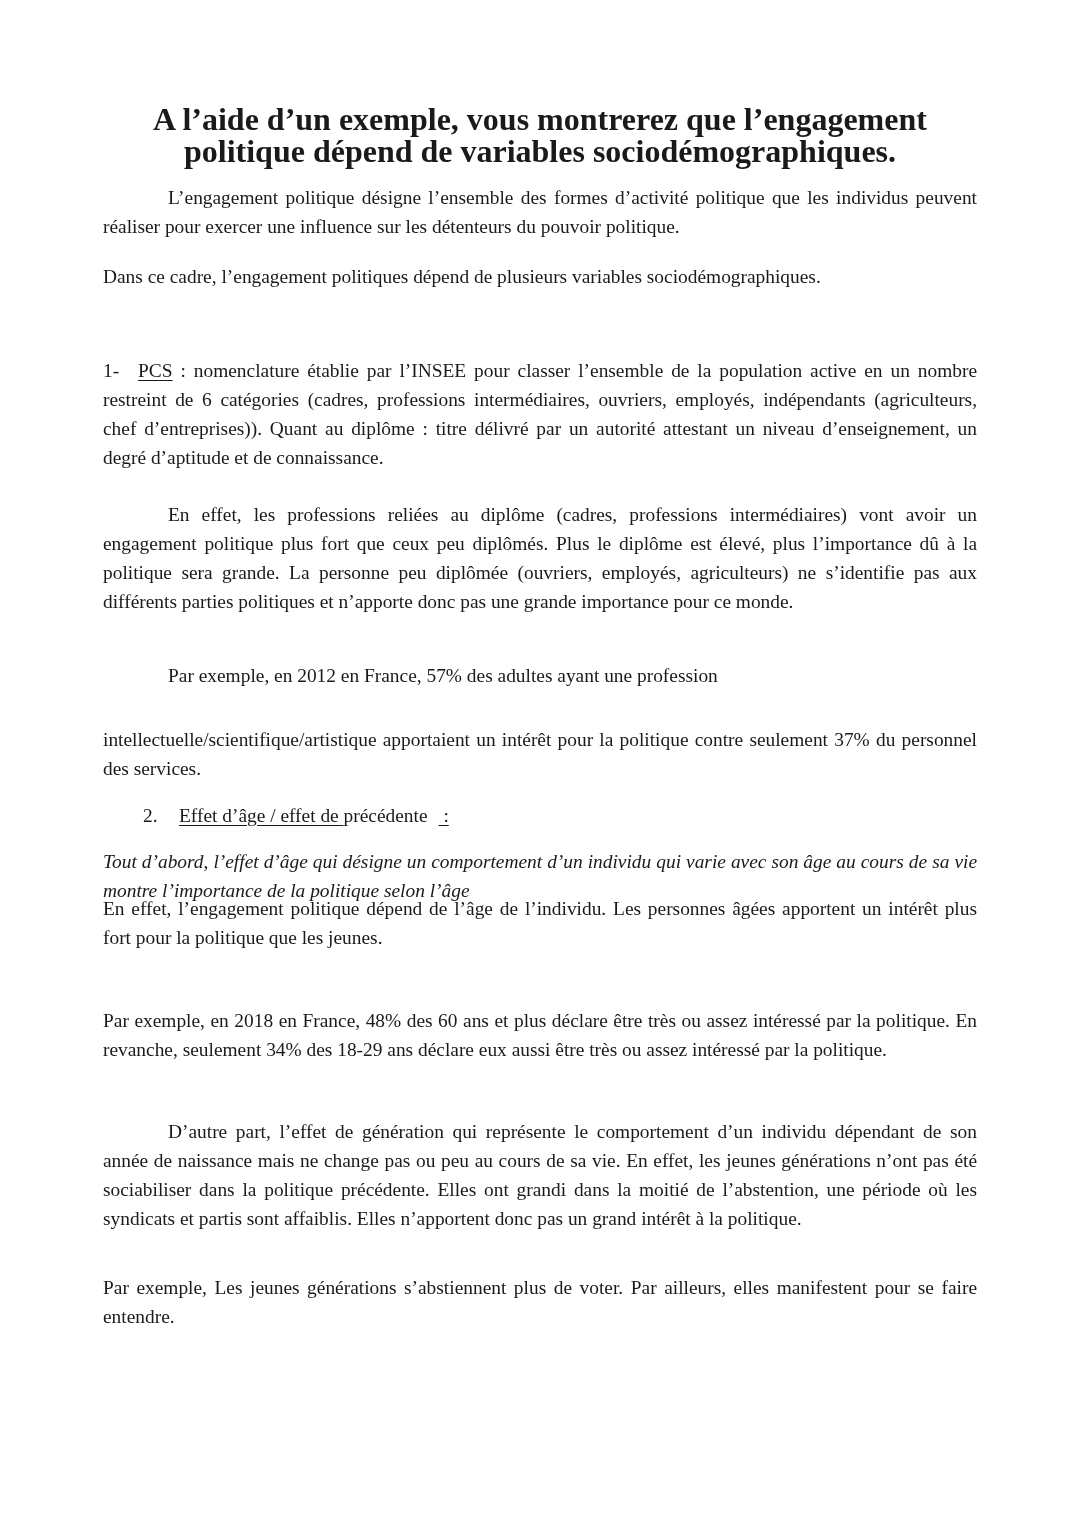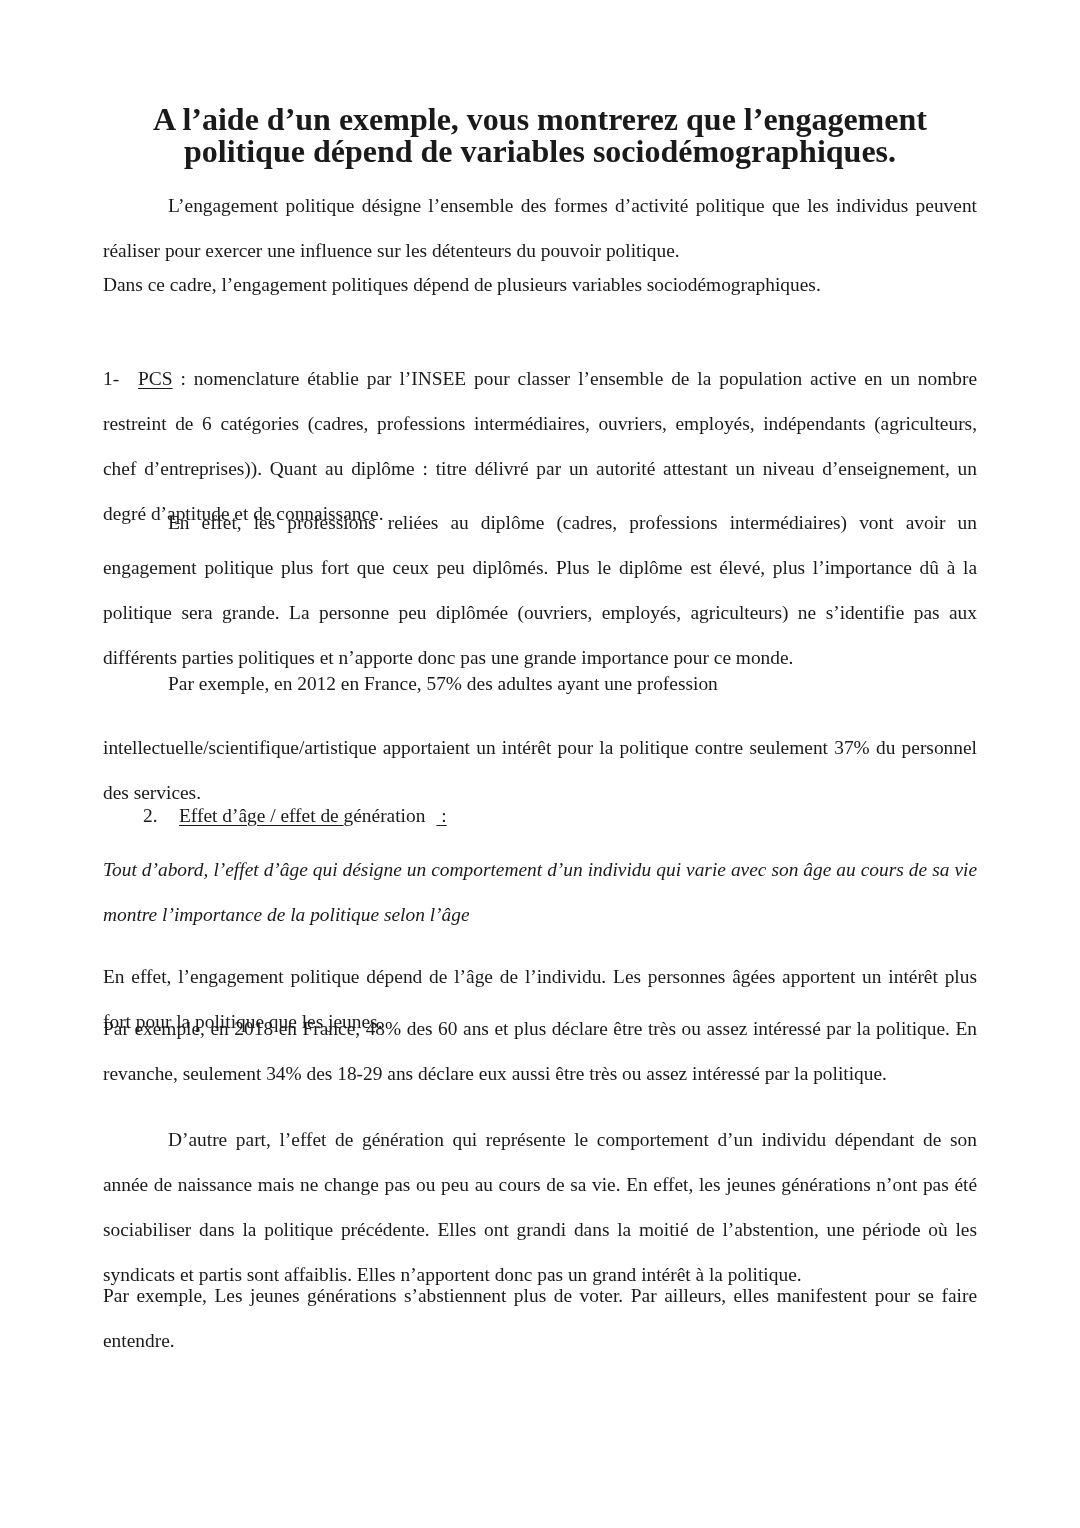--- a/index.html
+++ b/index.html
@@ -1,21 +1,21 @@
 <!DOCTYPE html>
 <html><head>
   <meta charset="utf-8">
   <style>
     html, body { margin: 0; padding: 0; background: #ffffff; }
     body { width: 1080px; height: 1528px; position: relative; overflow: hidden;
       font-family: "Liberation Serif", serif; color: #1a1a1a; }
     .page { position: absolute; left: 103px; top: 0; width: 874px; }
     .title { position: absolute; left: 0; top: 103px; width: 874px; text-align: center;
       font-weight: bold; font-size: 32px; line-height: 32px; margin: 0; }
-    .p { position: absolute; left: 0; width: 874px; font-size: 19.4px; line-height: 45px;
+    .p { position: absolute; left: 0; width: 874px; font-size: 19.4px; line-height: 29px;
       margin: 0; text-align: justify; }
     .indent { text-indent: 65px; }
     .u { text-decoration: underline; text-underline-offset: 3px; margin-left: 11px; }
     .h2 { position: absolute; left: 40px; top: 800px; font-size: 19.4px; line-height: 32px; margin: 0; }
     .h2 .num { display: inline-block; width: 25px; }
   </style>
 </head>
 <body>
 
 <div class="page">
@@ -27,25 +27,25 @@
   <p class="p" style="top:262px;">Dans ce cadre, l’engagement politiques dépend de plusieurs variables sociodémographiques.</p>
 
   <p class="p" style="top:356px;"><span>1- </span><span class="u">PCS</span><span> : nomenclature établie par l’INSEE pour classer l’ensemble de la population active en un nombre restreint de 6 catégories (cadres, professions intermédiaires, ouvriers, employés, indépendants (agriculteurs, chef d’entreprises)). Quant au diplôme : titre délivré par un autorité attestant un niveau d’enseignement, un degré d’aptitude et de connaissance.</span></p>
 
   <p class="p indent" style="top:500px;">En effet, les professions reliées au diplôme (cadres, professions intermédiaires) vont avoir un engagement politique plus fort que ceux peu diplômés. Plus le diplôme est élevé, plus l’importance dû à la politique sera grande. La personne peu diplômée (ouvriers, employés, agriculteurs) ne s’identifie pas aux différents parties politiques et n’apporte donc pas une grande importance pour ce monde.</p>
 
   <p class="p indent" style="top:661px;">Par exemple, en 2012 en France, 57% des adultes ayant une profession</p>
 
   <p class="p" style="top:693px;margin-top:32px;">intellectuelle/scientifique/artistique apportaient un intérêt pour la politique contre seulement 37% du personnel des services.</p>
 
-  <p class="h2"><span class="num">2.</span><span class="u">Effet d’âge / effet de </span><span>génération</span><span class="u"> :</span></p>
+  <p class="h2"><span class="num">2.</span><span class="u">Effet d’âge / effet de </span><span>précédente</span><span class="u"> :</span></p>
 
   <p class="p" style="top:847px;font-style:italic;">Tout d’abord, l’effet d’âge qui désigne un comportement d’un individu qui varie avec son âge au cours de sa vie montre l’importance de la politique selon l’âge</p>
 
-  <p class="p" style="top:954px;">En effet, l’engagement politique dépend de l’âge de l’individu. Les personnes âgées apportent un intérêt plus fort pour la politique que les jeunes.</p>
+  <p class="p" style="top:894px;">En effet, l’engagement politique dépend de l’âge de l’individu. Les personnes âgées apportent un intérêt plus fort pour la politique que les jeunes.</p>
 
   <p class="p" style="top:1006px;">Par exemple, en 2018 en France, 48% des 60 ans et plus déclare être très ou assez intéressé par la politique. En revanche, seulement 34% des 18-29 ans déclare eux aussi être très ou assez intéressé par la politique.</p>
 
   <p class="p indent" style="top:1117px;">D’autre part, l’effet de génération qui représente le comportement d’un individu dépendant de son année de naissance mais ne change pas ou peu au cours de sa vie. En effet, les jeunes générations n’ont pas été sociabiliser dans la politique précédente. Elles ont grandi dans la moitié de l’abstention, une période où les syndicats et partis sont affaiblis. Elles n’apportent donc pas un grand intérêt à la politique.</p>
 
   <p class="p" style="top:1273px;">Par exemple, Les jeunes générations s’abstiennent plus de voter. Par ailleurs, elles manifestent pour se faire entendre.</p>
 
 </div>
 
 </body></html>

